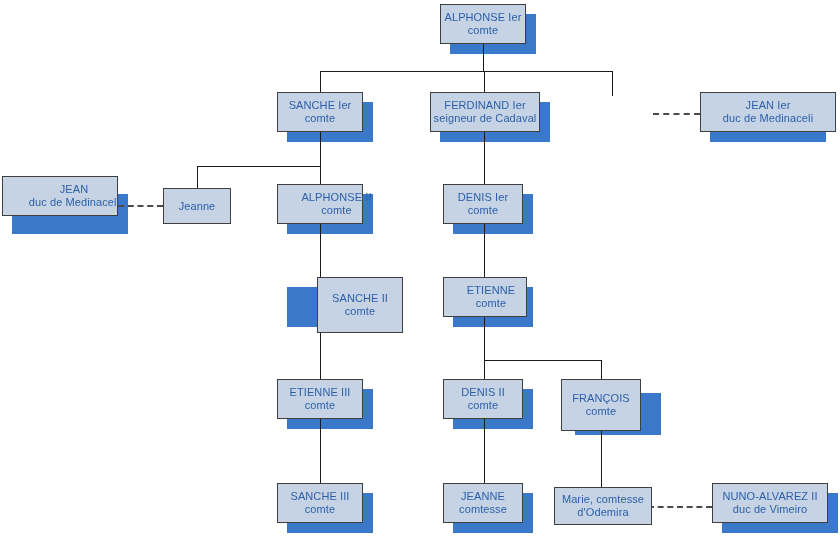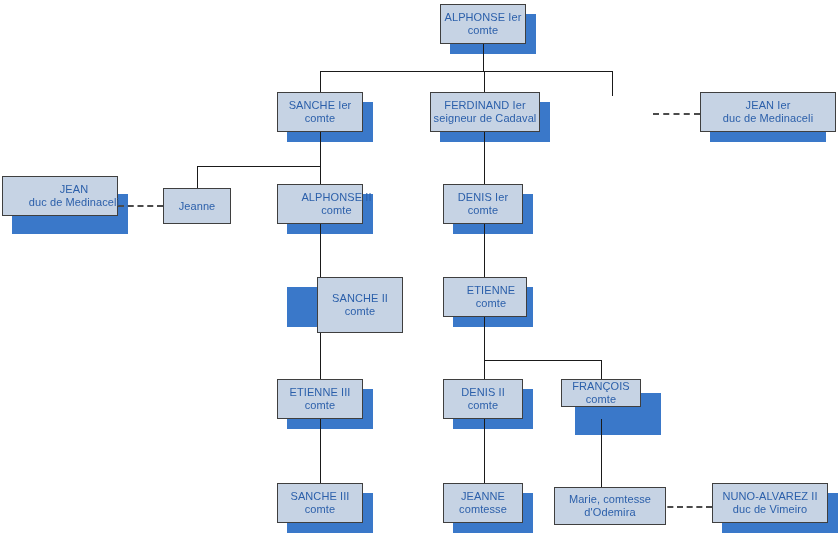--- a/index.html
+++ b/index.html
@@ -155,36 +155,36 @@
   <div class="node" style="left:277px;top:379px;width:86px;height:40px;">
     <span class="l1">ETIENNE III</span>
     <span class="l2">comte</span>
   </div>
 
   <div class="node" style="left:443px;top:379px;width:80px;height:40px;">
     <span class="l1">DENIS II</span>
     <span class="l2">comte</span>
   </div>
 
-  <div class="node" style="left:561px;top:379px;width:80px;height:28px;">
+  <div class="node" style="left:561px;top:379px;width:80px;height:52px;">
     <span class="l1">FRANÇOIS</span>
     <span class="l2">comte</span>
   </div>
 
   <div class="node" style="left:277px;top:483px;width:86px;height:40px;">
     <span class="l1">SANCHE III</span>
     <span class="l2">comte</span>
   </div>
 
   <div class="node" style="left:443px;top:483px;width:80px;height:40px;">
     <span class="l1">JEANNE</span>
     <span class="l2">comtesse</span>
   </div>
 
-  <div class="node" style="left:554px;top:487px;width:112px;height:38px;">
+  <div class="node" style="left:554px;top:487px;width:98px;height:38px;">
     <span class="l1">Marie, comtesse</span>
     <span class="l2">d'Odemira</span>
   </div>
 
   <div class="node" style="left:712px;top:483px;width:116px;height:40px;">
     <span class="l1">NUNO-ALVAREZ II</span>
     <span class="l2">duc de Vimeiro</span>
   </div>
 
 </div>

